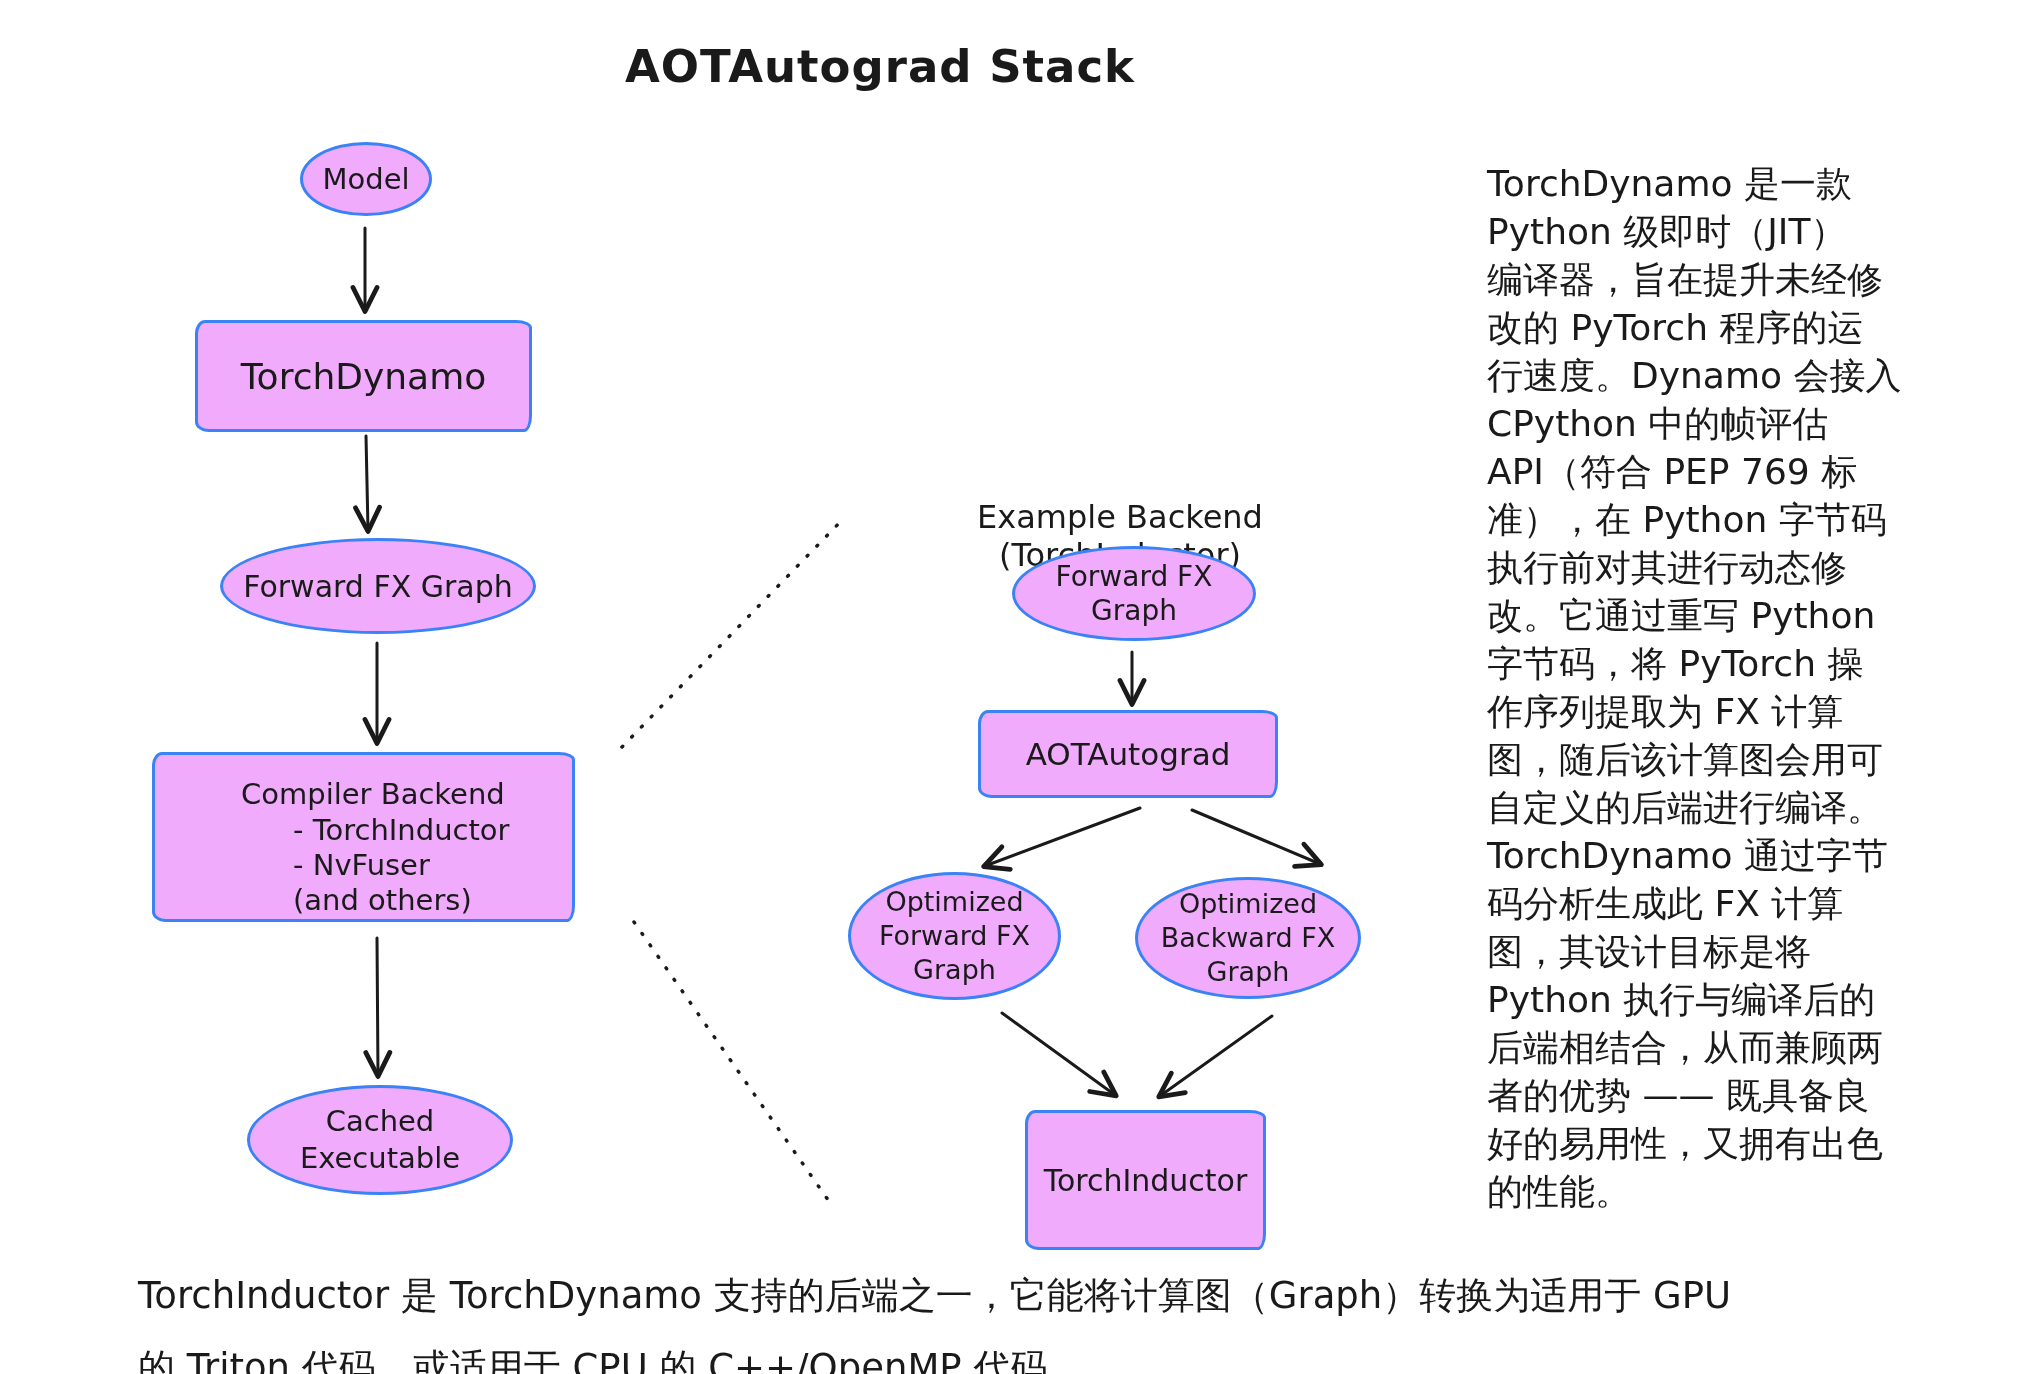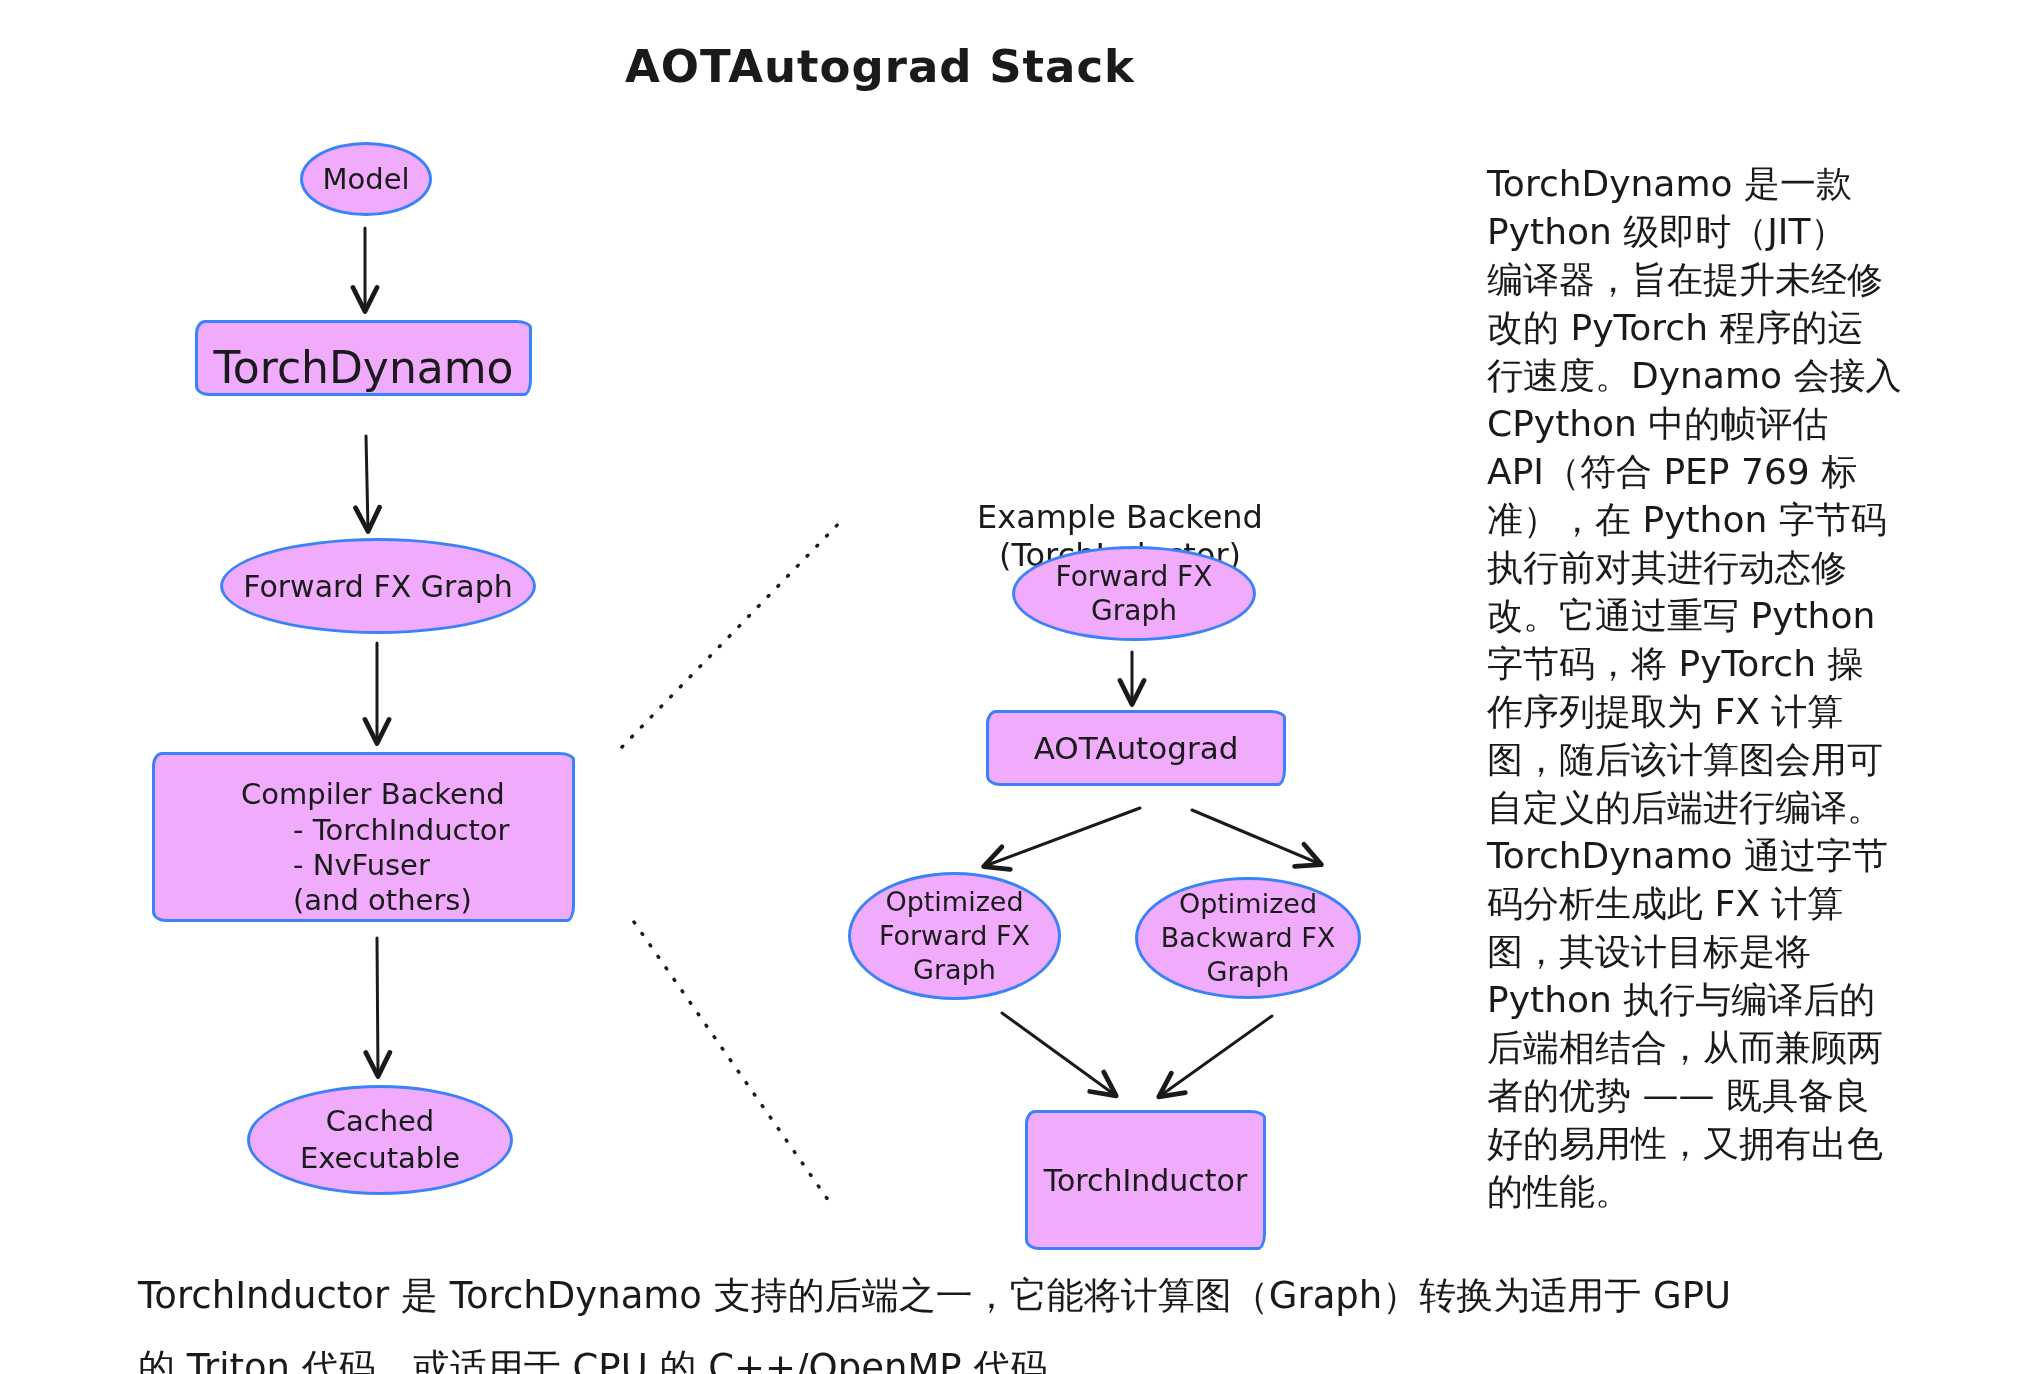--- a/index.html
+++ b/index.html
@@ -33,21 +33,21 @@
     justify-content: center;
     text-align: center;
     border: 3px solid #3b82f6;
     box-sizing: border-box;
     background: #f0abfc;
   }
   .ellipse { border-radius: 50%; }
   .rect { border-radius: 10px 16px 8px 14px / 14px 8px 16px 10px; }
 
   #model-node        { left: 300px;  top: 142px;  width: 132px; height: 74px;  font-size: 29px; }
-  #torchdynamo-node  { left: 195px;  top: 320px;  width: 337px; height: 76px;  font-size: 44px; align-items: flex-end; }
+  #torchdynamo-node  { left: 195px;  top: 320px;  width: 337px; height: 112px;  font-size: 36px; }
   #forward-fx-node   { left: 220px;  top: 538px;  width: 316px; height: 96px;  font-size: 30px; }
 
   #compiler-backend-node {
     left: 152px; top: 752px; width: 423px; height: 170px;
     display: block;
     text-align: left;
     font-size: 29px;
   }
   .cb-inner { padding: 20px 0 0 86px; }
   .cb-title { line-height: 38px; }
@@ -57,21 +57,21 @@
     left: 247px; top: 1085px; width: 266px; height: 110px;
     font-size: 29px; line-height: 37px;
   }
 
   #example-backend-label {
     left: 870px; top: 498px; width: 500px;
     text-align: center;
     font-size: 32px;
   }
   #mid-forward-fx-node { left: 1012px; top: 546px; width: 244px; height: 95px;  font-size: 28px; line-height: 34px; }
-  #aot-autograd-node   { left: 978px;  top: 710px; width: 300px; height: 76px;  font-size: 31px; margin-left: 8px; }
+  #aot-autograd-node   { left: 978px;  top: 710px; width: 300px; height: 88px;  font-size: 31px; }
   #opt-forward-node    { left: 848px;  top: 872px; width: 213px; height: 128px; font-size: 27px; line-height: 34px; }
   #opt-backward-node   { left: 1135px; top: 877px; width: 226px; height: 122px; font-size: 27px; line-height: 34px; }
   #mid-torchinductor-node { left: 1025px; top: 1110px; width: 241px; height: 140px; font-size: 30px; }
 
   #right-paragraph {
     left: 1487px; top: 160px; width: 540px;
     font-size: 36px;
     line-height: 48px;
   }
   #bottom-paragraph {

